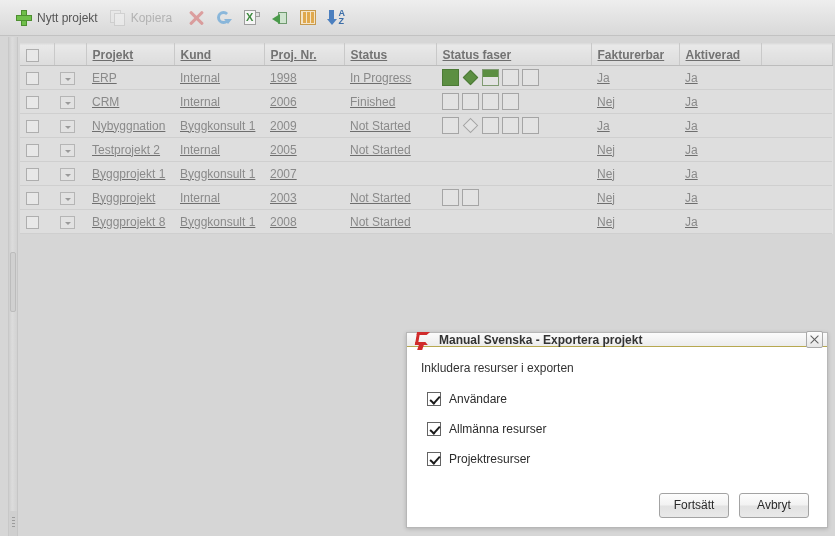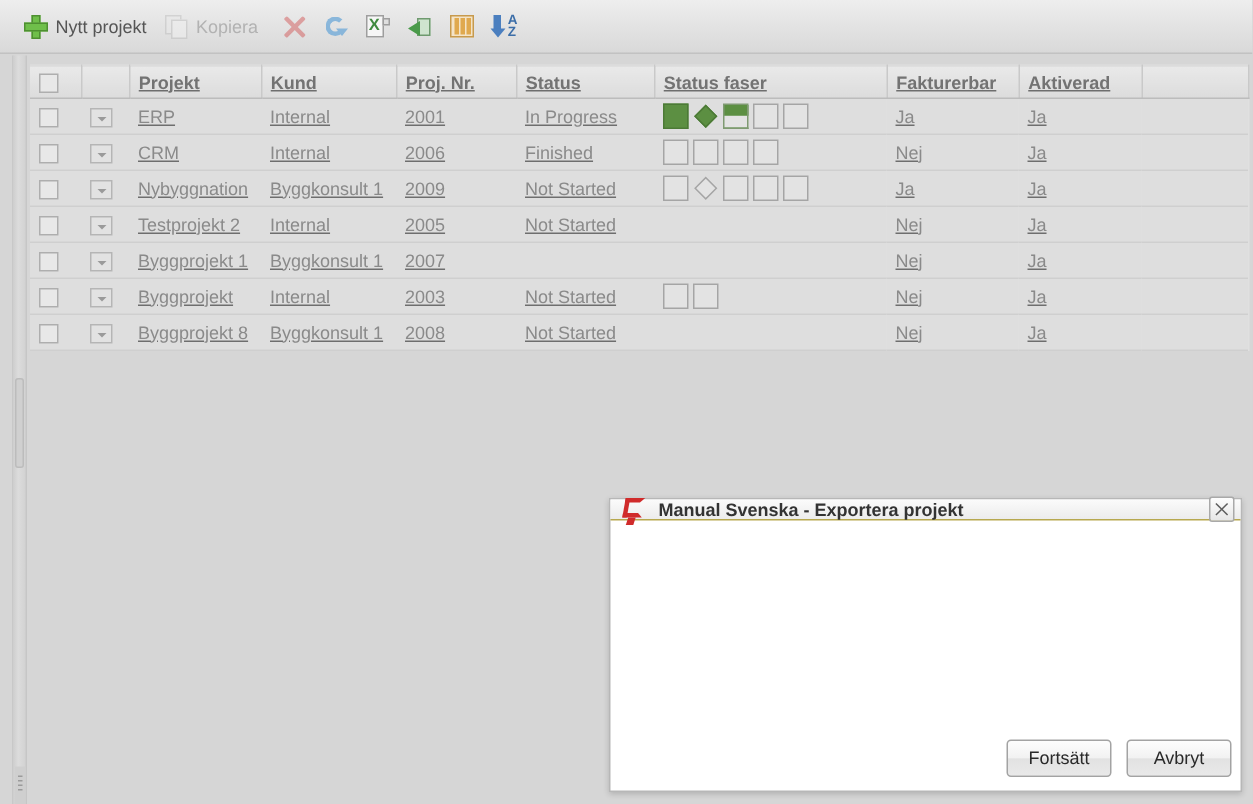--- a/index.html
+++ b/index.html
@@ -324,21 +324,21 @@
     content: ""; position: absolute; left: 4px; top: 1px;
     width: 4px; height: 8px; border: solid #1c1c1c;
     border-width: 0 2px 2px 0; transform: rotate(42deg);
   }
   .opt-label { font-size: 12px; color: #2b2b2b; }
 
   .dlg-footer {
     position: absolute; left: 0; right: 0; bottom: 0;
     height: 44px;
     display: flex; align-items: center; justify-content: flex-end;
-    gap: 10px; padding-right: 6px;
+    gap: 10px; padding-right: 18px;
     box-sizing: border-box;
   }
   .btn {
     min-width: 70px; height: 25px;
     background: linear-gradient(to bottom,#fdfdfd 0%, #f2f2f2 48%, #e2e2e2 52%, #e9e9e9 100%);
     border: 1px solid #a3a3a3; border-radius: 3px;
     font-size: 12px; color: #2a2a2a;
     font-family: "Liberation Sans", sans-serif;
     padding: 0 12px;
     box-sizing: border-box;
@@ -433,21 +433,21 @@
           <th>Aktiverad</th>
           <th></th>
         </tr>
       </thead>
       <tbody>
           <tr class="row">
             <td><span class="cbx"></span></td>
             <td><span class="menubtn"></span></td>
             <td>ERP</td>
             <td>Internal</td>
-            <td>2001</td>
+            <td>1998</td>
             <td>In Progress</td>
             <td>
               <div class="phases">
                 <span class="ph full"></span>
                 <span class="ph dia">
                   <i></i>
                 </span>
                 <span class="ph half"></span>
                 <span class="ph"></span>
                 <span class="ph"></span>
@@ -563,19 +563,36 @@
 
   <div class="dlg">
     <div class="dlg-title">
       <span class="dlg-logo">
           <i></i>
           <b></b>
         </span>
       <span class="dlg-title-text">Manual Svenska - Exportera projekt</span>
       <span class="dlg-close"></span>
     </div>
+    <div class="dlg-body">
+      <div class="dlg-head">Inkludera resurser i exporten</div>
+      <div id="dlg-options">
+          <div class="opt-row">
+            <span class="opt-box"></span>
+            <span class="opt-label">Användare</span>
+          </div>
+          <div class="opt-row">
+            <span class="opt-box"></span>
+            <span class="opt-label">Allmänna resurser</span>
+          </div>
+          <div class="opt-row">
+            <span class="opt-box"></span>
+            <span class="opt-label">Projektresurser</span>
+          </div>
+        </div>
+    </div>
     <div class="dlg-footer">
       <button class="btn">Fortsätt</button>
       <button class="btn">Avbryt</button>
     </div>
   </div>
 
 </div>
 
 </body></html>

